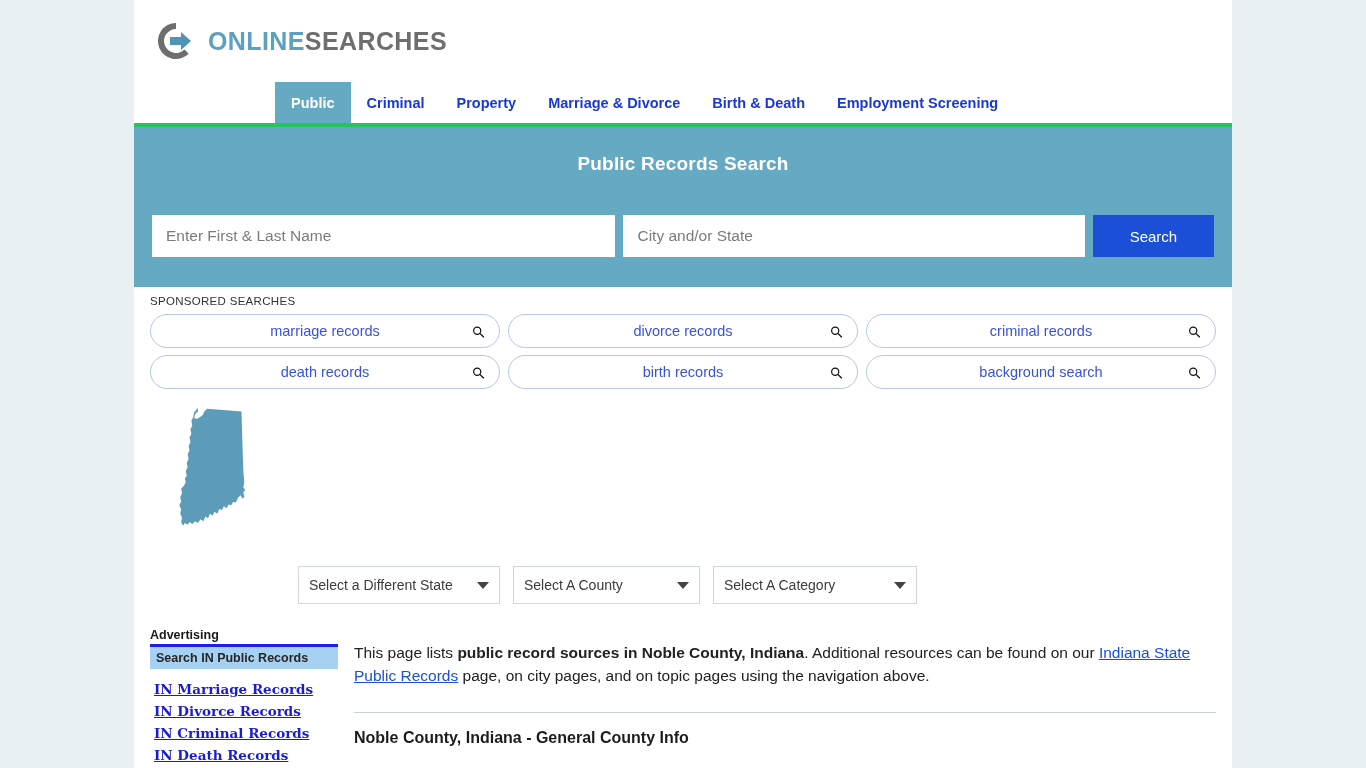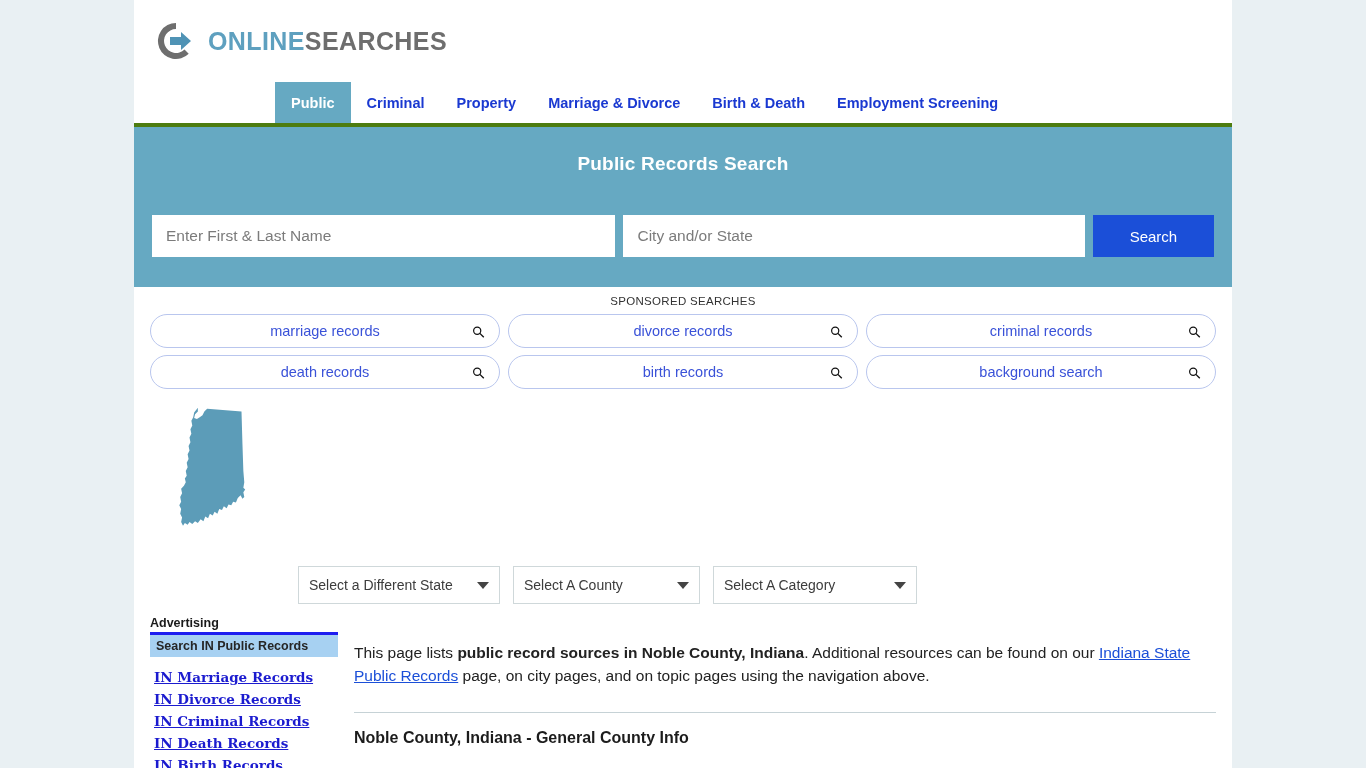--- a/index.html
+++ b/index.html
@@ -42,21 +42,21 @@
     letter-spacing: .4px;
     line-height: 1;
   }
   .logo-online  { color: #5ea0bf; }
   .logo-searches{ color: #6e6e6e; }
 
   
   .navbar {
     height: 45px;
     background: #ffffff;
-    border-bottom: 4px solid #4d7c0f;
+    border-bottom: 4px solid #22c55e;
     display: flex;
     align-items: stretch;
     padding-left: 141px;
   }
   .nav-tab {
     display: flex;
     align-items: center;
     padding: 0 16px;
     font-size: 14.5px;
     font-weight: bold;
@@ -103,21 +103,20 @@
     border: none;
     color: #ffffff;
     font-size: 15px;
     font-family: "Liberation Sans", sans-serif;
     cursor: pointer;
   }
 
   
   .sponsored {
     padding: 8px 16px 0 16px;
-    text-align: center;
   }
   .sponsored-label {
     font-size: 11.5px;
     color: #333;
     letter-spacing: .3px;
     margin-bottom: 7px;
   }
   .pill-row { display: flex; gap: 8px; margin-bottom: 7px; }
   .pill {
     flex: 1;
@@ -186,20 +185,21 @@
     border-top: 7px solid #444;
     margin-left: 8px;
   }
 
   
   .ad-label {
     font-size: 12.5px;
     font-weight: bold;
     color: #1a1a1a;
     padding-bottom: 2px;
+    margin-top: 12px;
   }
   .ad-rule { height: 3px; background: #1d1df0; }
   .ad-header {
     background: #a7d1f2;
     color: #262626;
     font-size: 12.5px;
     font-weight: bold;
     padding: 4px 6px;
     margin-bottom: 12px;
   }

